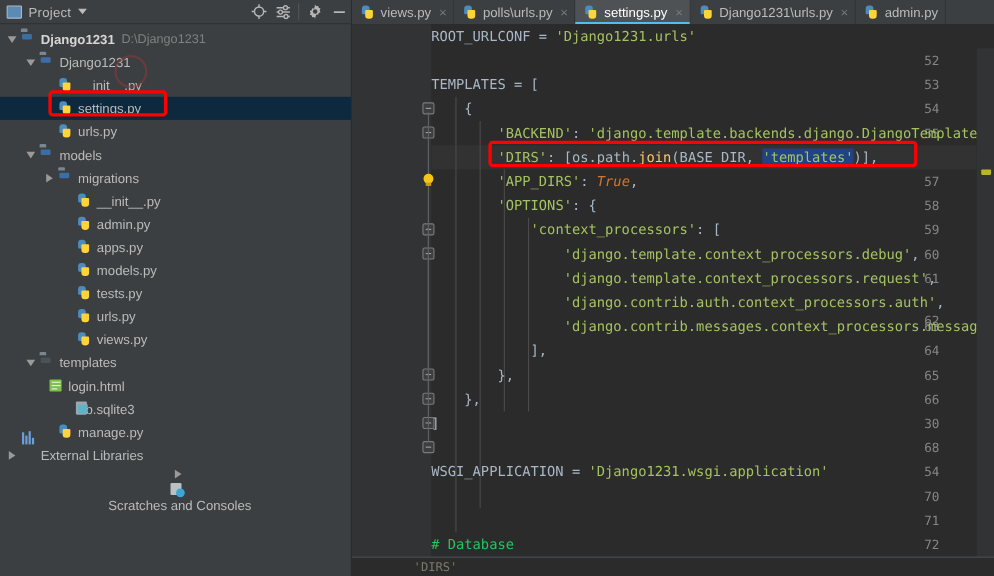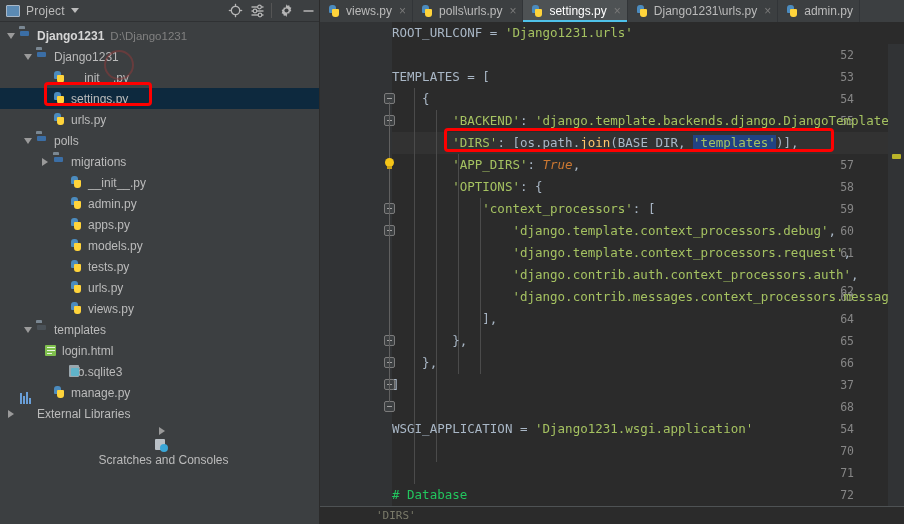--- a/index.html
+++ b/index.html
@@ -250,21 +250,21 @@
         <div class="trow" style="padding-left: 38px;">
           <span class="tw"></span>
           <span class="ic"><span class="ic-py"><span class="b1"></span><span class="b2"></span></span></span>
           <span class="tlabel">urls.py</span>
         </div>
         <div class="trow" style="padding-left: 21px;">
           <span class="tw">
             <span class="arrow-dn"></span>
           </span>
           <span class="ic"><span class="ic-folder src"></span></span>
-          <span class="tlabel">polls</span>
+          <span class="tlabel">models</span>
         </div>
         <div class="trow" style="padding-left: 38px;">
           <span class="tw">
             <span class="arrow-rt"></span>
           </span>
           <span class="ic"><span class="ic-folder src"></span></span>
           <span class="tlabel">migrations</span>
         </div>
         <div class="trow" style="padding-left: 55px;">
           <span class="tw"></span>
@@ -383,21 +383,21 @@
           <div class="lineno" style="top: 136px;">57</div>
           <div class="lineno" style="top: 158px;">58</div>
           <div class="lineno" style="top: 180px;">59</div>
           <div class="lineno" style="top: 202px;">60</div>
           <div class="lineno" style="top: 224px;">61</div>
           <div class="lineno" style="top: 262px;">62</div>
           <div class="lineno" style="top: 268px;">63</div>
           <div class="lineno" style="top: 290px;">64</div>
           <div class="lineno" style="top: 312px;">65</div>
           <div class="lineno" style="top: 334px;">66</div>
-          <div class="lineno" style="top: 356px;">37</div>
+          <div class="lineno" style="top: 356px;">30</div>
           <div class="lineno" style="top: 378px;">68</div>
           <div class="lineno" style="top: 400px;">54</div>
           <div class="lineno" style="top: 422px;">70</div>
           <div class="lineno" style="top: 444px;">71</div>
           <div class="lineno" style="top: 466px;">72</div>
           <div class="lineno" style="top: 488px;">73</div>
           <div class="foldmark" style="top: 71px;"></div>
           <div class="foldmark" style="top: 93px;"></div>
           <div class="foldmark" style="top: 181px;"></div>
           <div class="foldmark" style="top: 203px;"></div>

